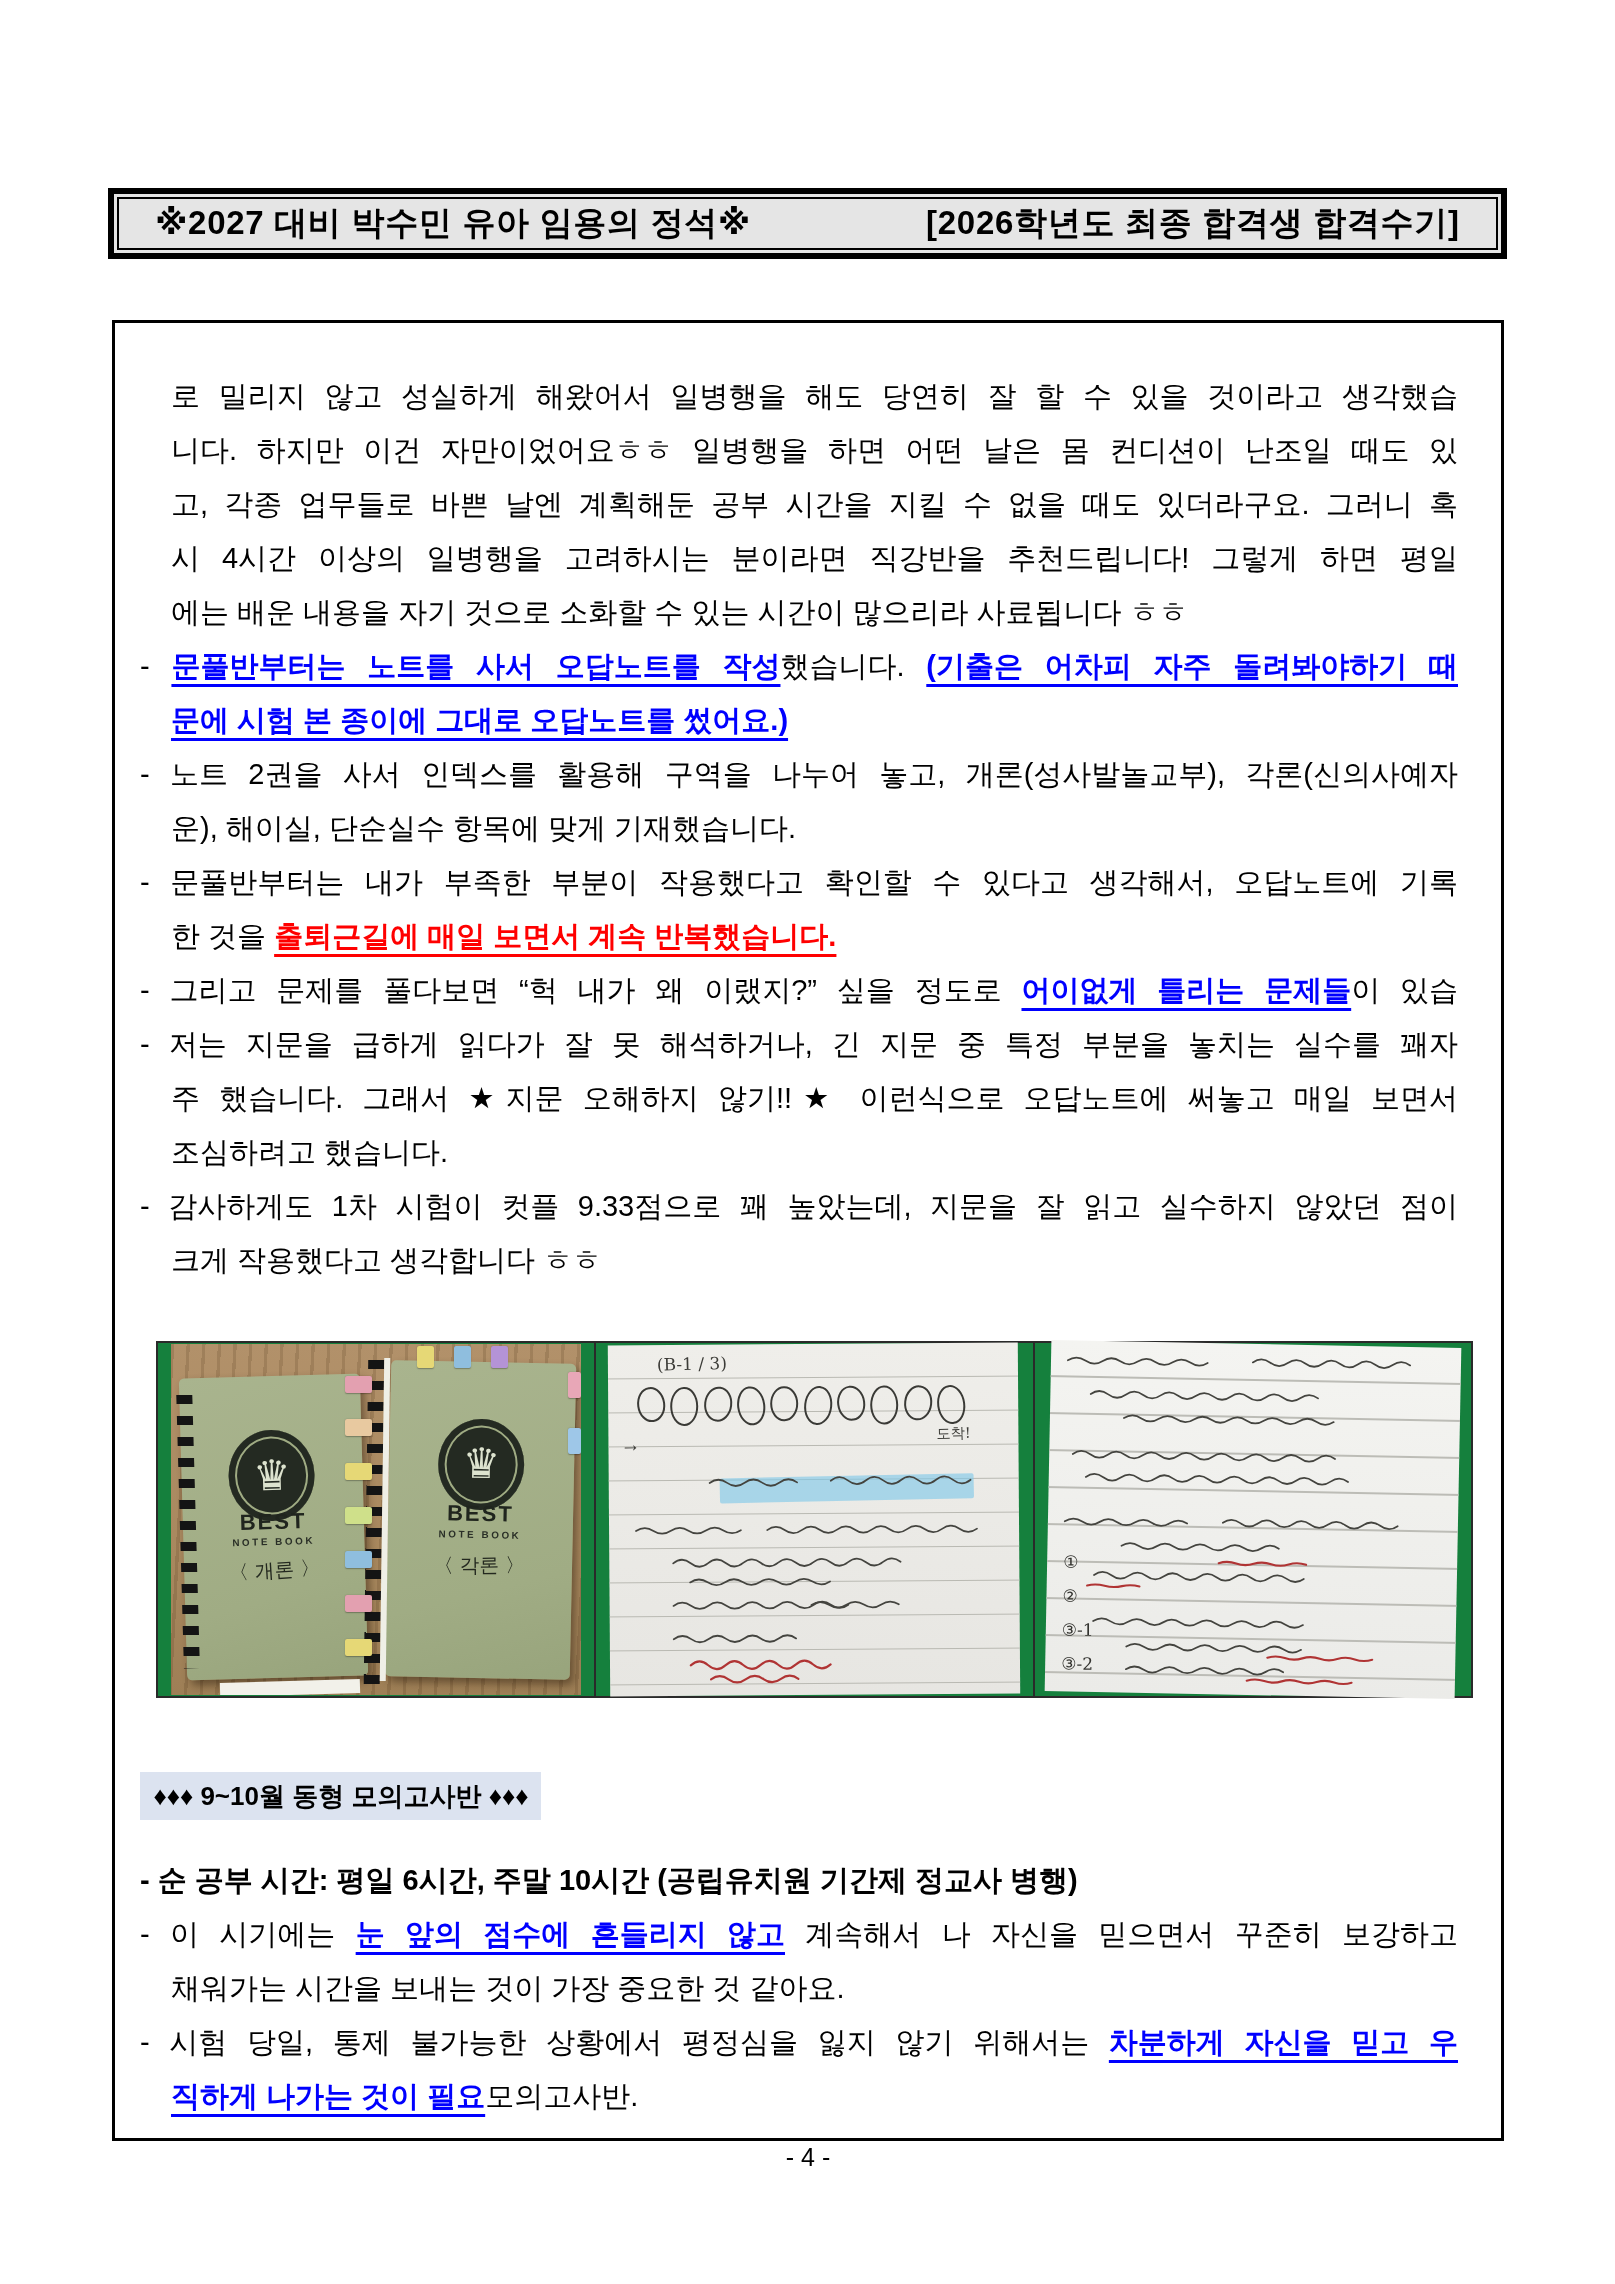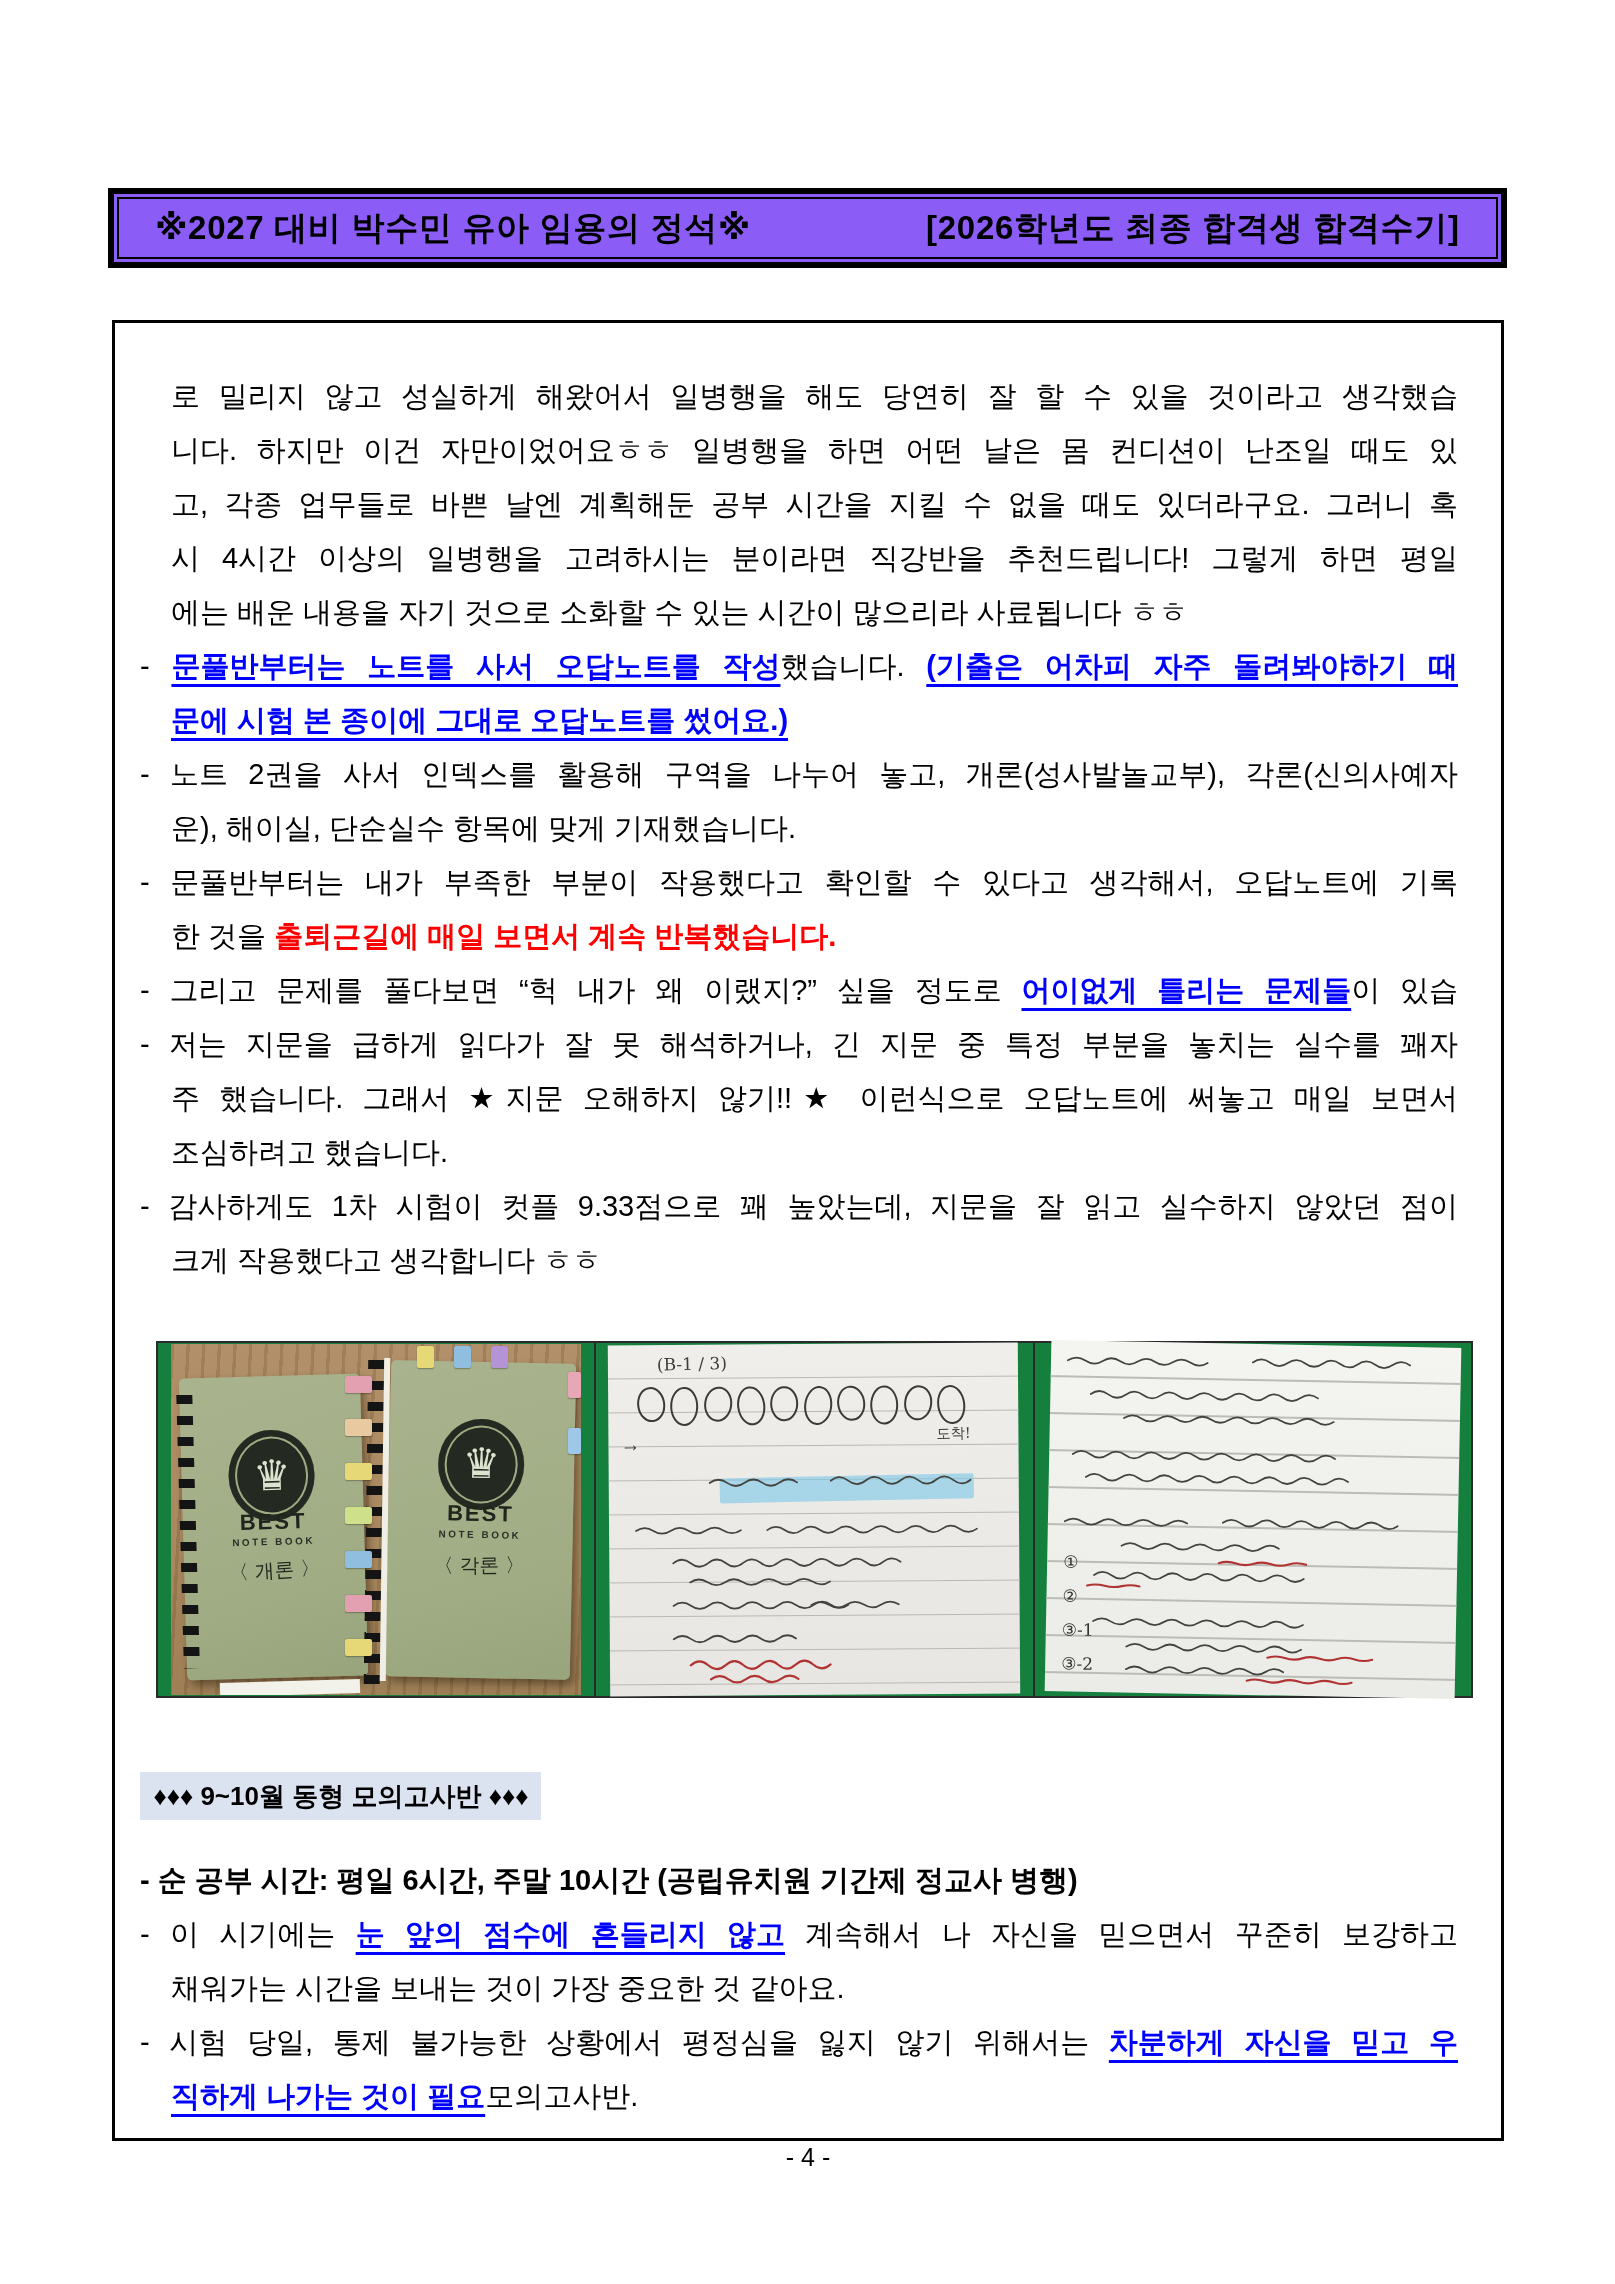--- a/index.html
+++ b/index.html
@@ -1,41 +1,41 @@
 <!DOCTYPE html>
 <html style="font-size:10.4px"><head>
 <meta charset="utf-8">
 <style>
   html,body{margin:0;padding:0;background:#fff;}
   .page{position:relative;width:1616px;height:2284px;background:#fff;overflow:hidden;
         font-family:"Liberation Sans","DejaVu Sans",sans-serif;color:#000;}
 
   
-  .header-box{position:absolute;left:108px;top:188px;width:1399px;height:80px;
-              border:6.5px solid #000;box-sizing:border-box;background:#8b5cf6;}
+  .header-box{position:absolute;left:108px;top:188px;width:1399px;height:71px;
+              border:6.5px solid #000;box-sizing:border-box;background:#e5e5e5;}
   .header-box-inner{position:absolute;inset:3.3px;border:2px solid #000;box-sizing:border-box;
               display:flex;align-items:center;justify-content:space-between;padding:0 36px;}
   .header-title{font-size:33px;font-weight:700;letter-spacing:0.7px;white-space:nowrap;}
 
   
   .main-box{position:absolute;left:112px;top:320px;width:1392px;height:1821px;
             border:3.9px solid #000;box-sizing:border-box;background:#fff;}
 
   
   .text-flow{position:absolute;left:56px;right:43px;}
   .flow-body{top:46px;}
   .flow-bottom{top:1530px;}
   .tline{height:54px;line-height:54px;font-size:29px;letter-spacing:0;}
   .tline.just{text-align:justify;text-align-last:justify;}
   .tline.bullet{text-indent:-31px;}
   .seg.plain{color:#000;}
   .seg.bold{color:#000;font-weight:700;}
   .seg.blue{color:#0000ff;font-weight:700;text-decoration:underline;
             text-decoration-thickness:2.6px;text-underline-offset:7.8px;}
-  .seg.red{color:#ff0000;font-weight:700;
+  .seg.red{color:#ff0000;font-weight:700;text-decoration:underline;
             text-decoration-thickness:2.6px;text-underline-offset:7.8px;}
 
   
   .section-heading{position:absolute;left:25.4px;top:1449px;height:48px;line-height:48px;
             background:#dce3f0;padding:0 13px;font-size:26px;font-weight:700;white-space:nowrap;}
 
   
   .photo-table{position:absolute;left:41px;top:1018px;width:1317px;height:357px;
             border:2px solid #2a2a2a;box-sizing:border-box;display:flex;background:#fff;}
   .photo-cell{flex:1;box-sizing:border-box;padding:1px 13px;background:#15803d;position:relative;}

